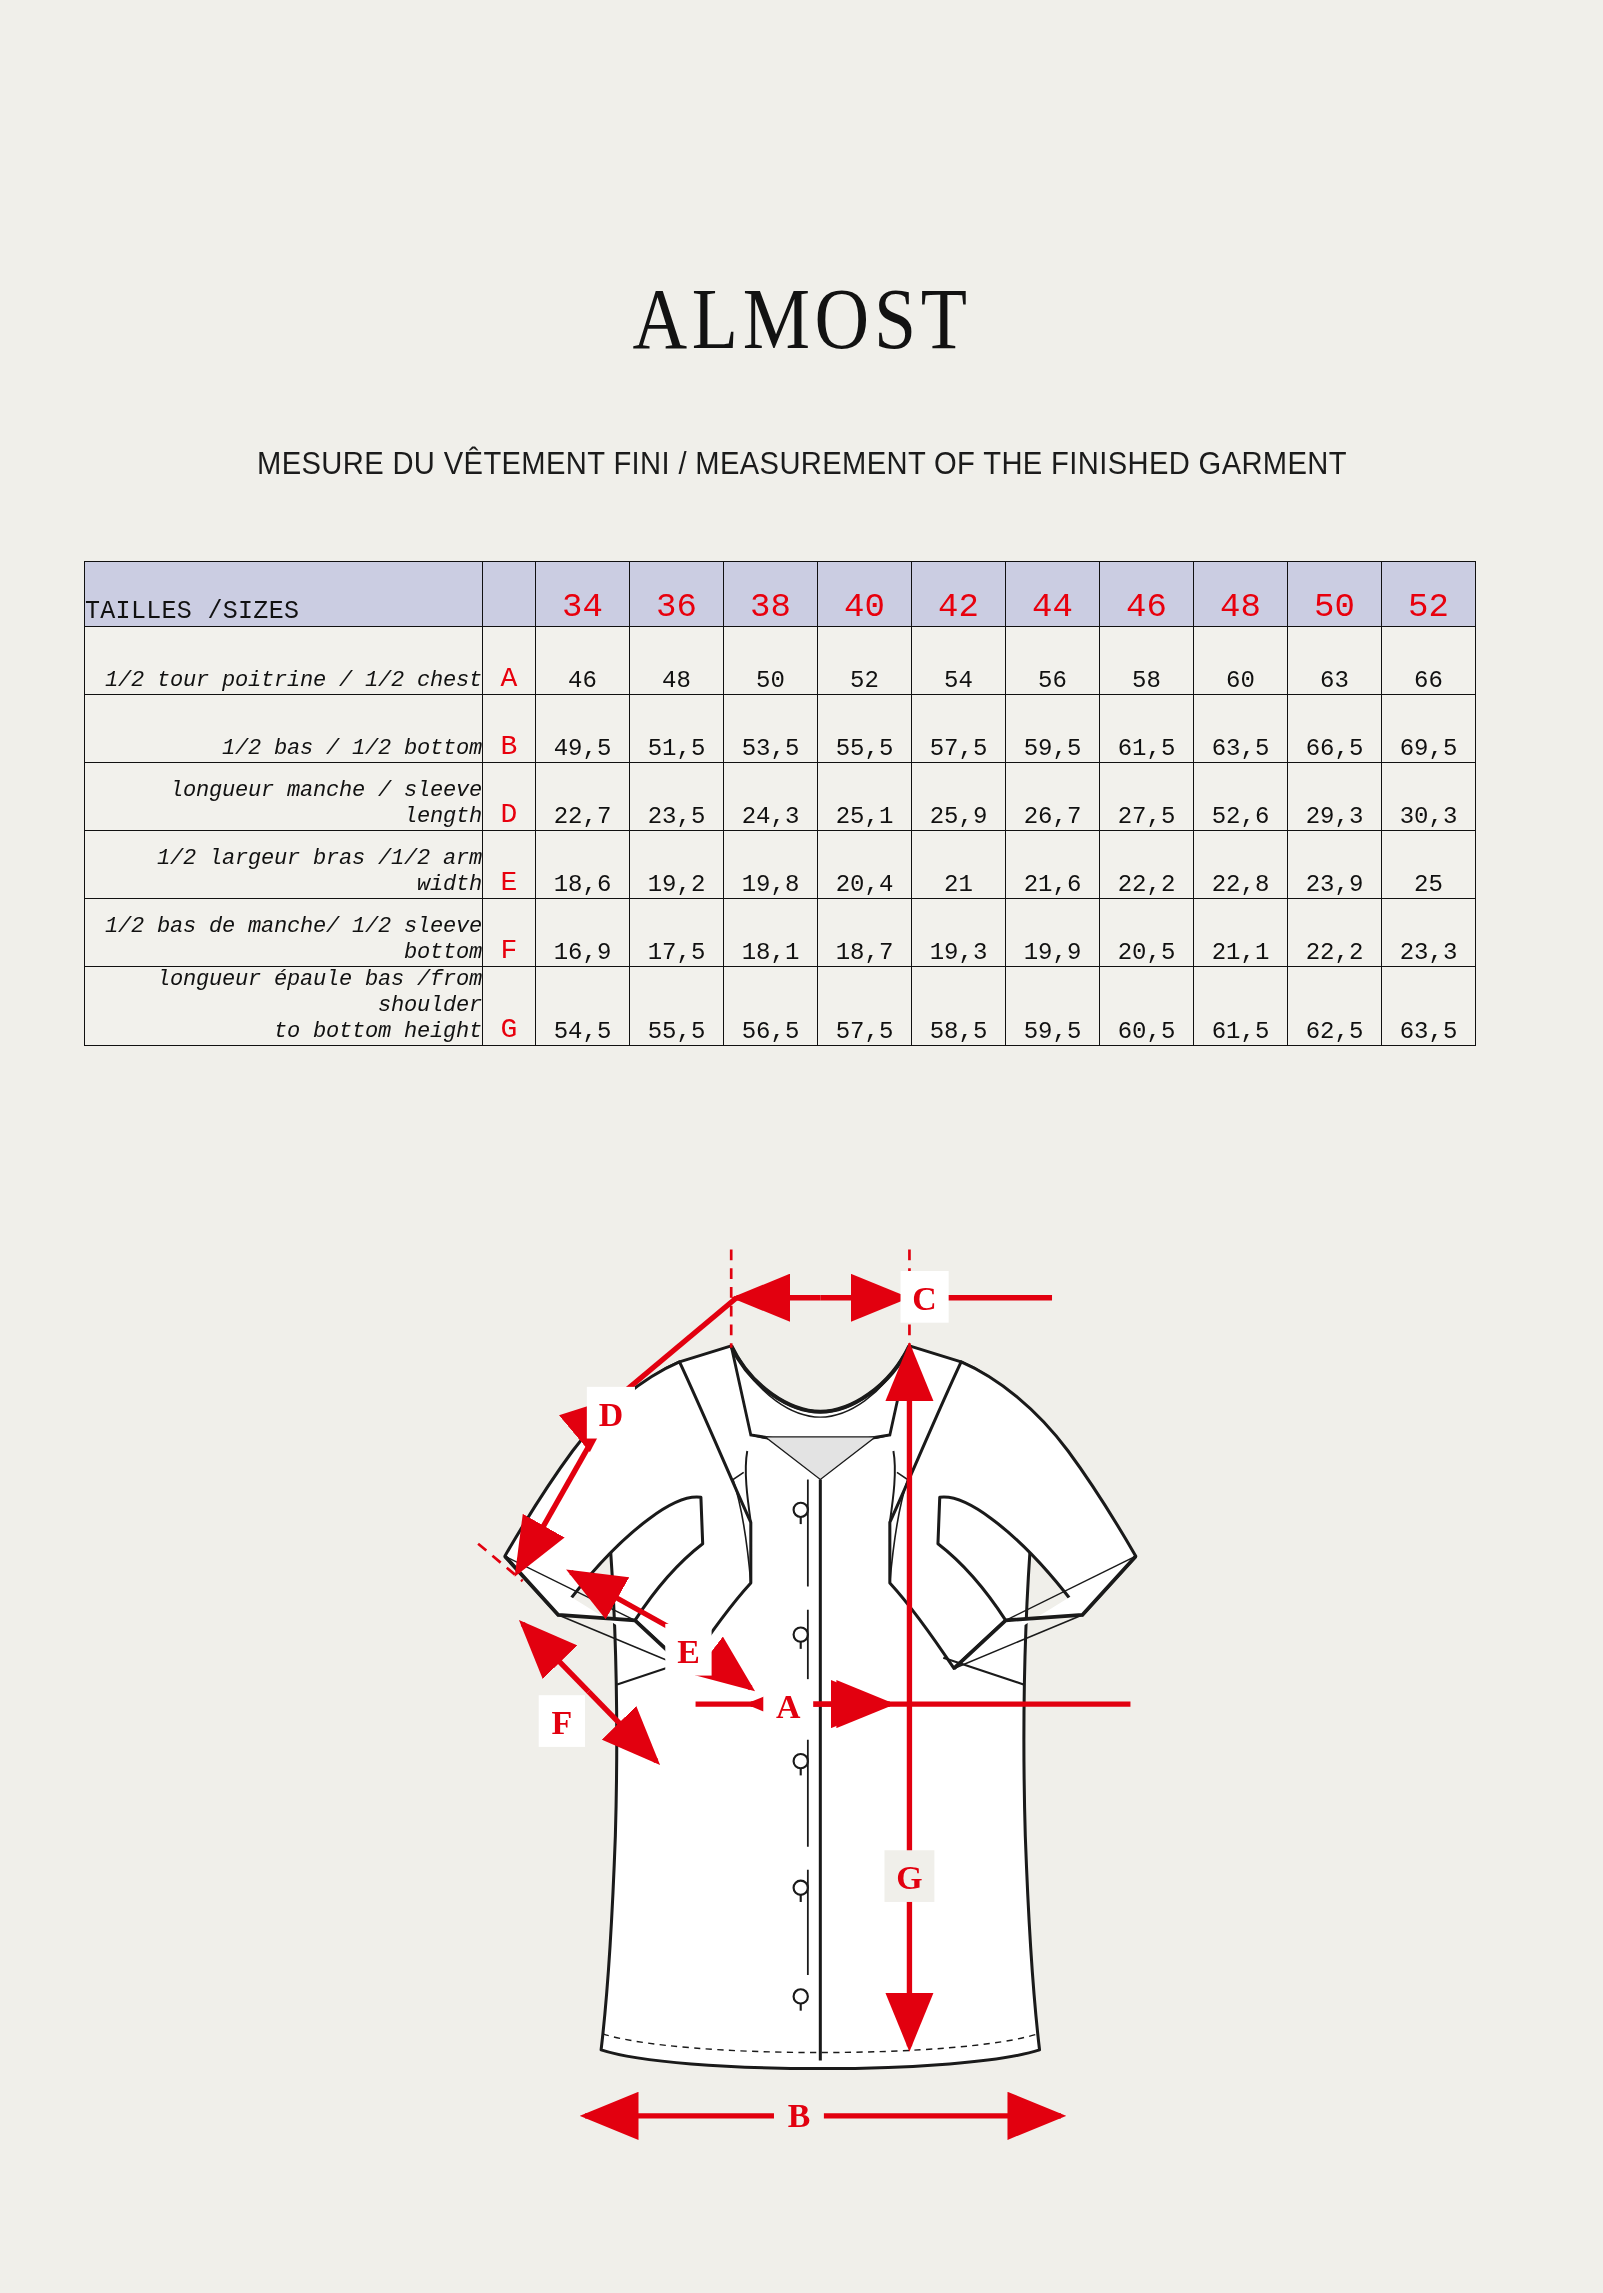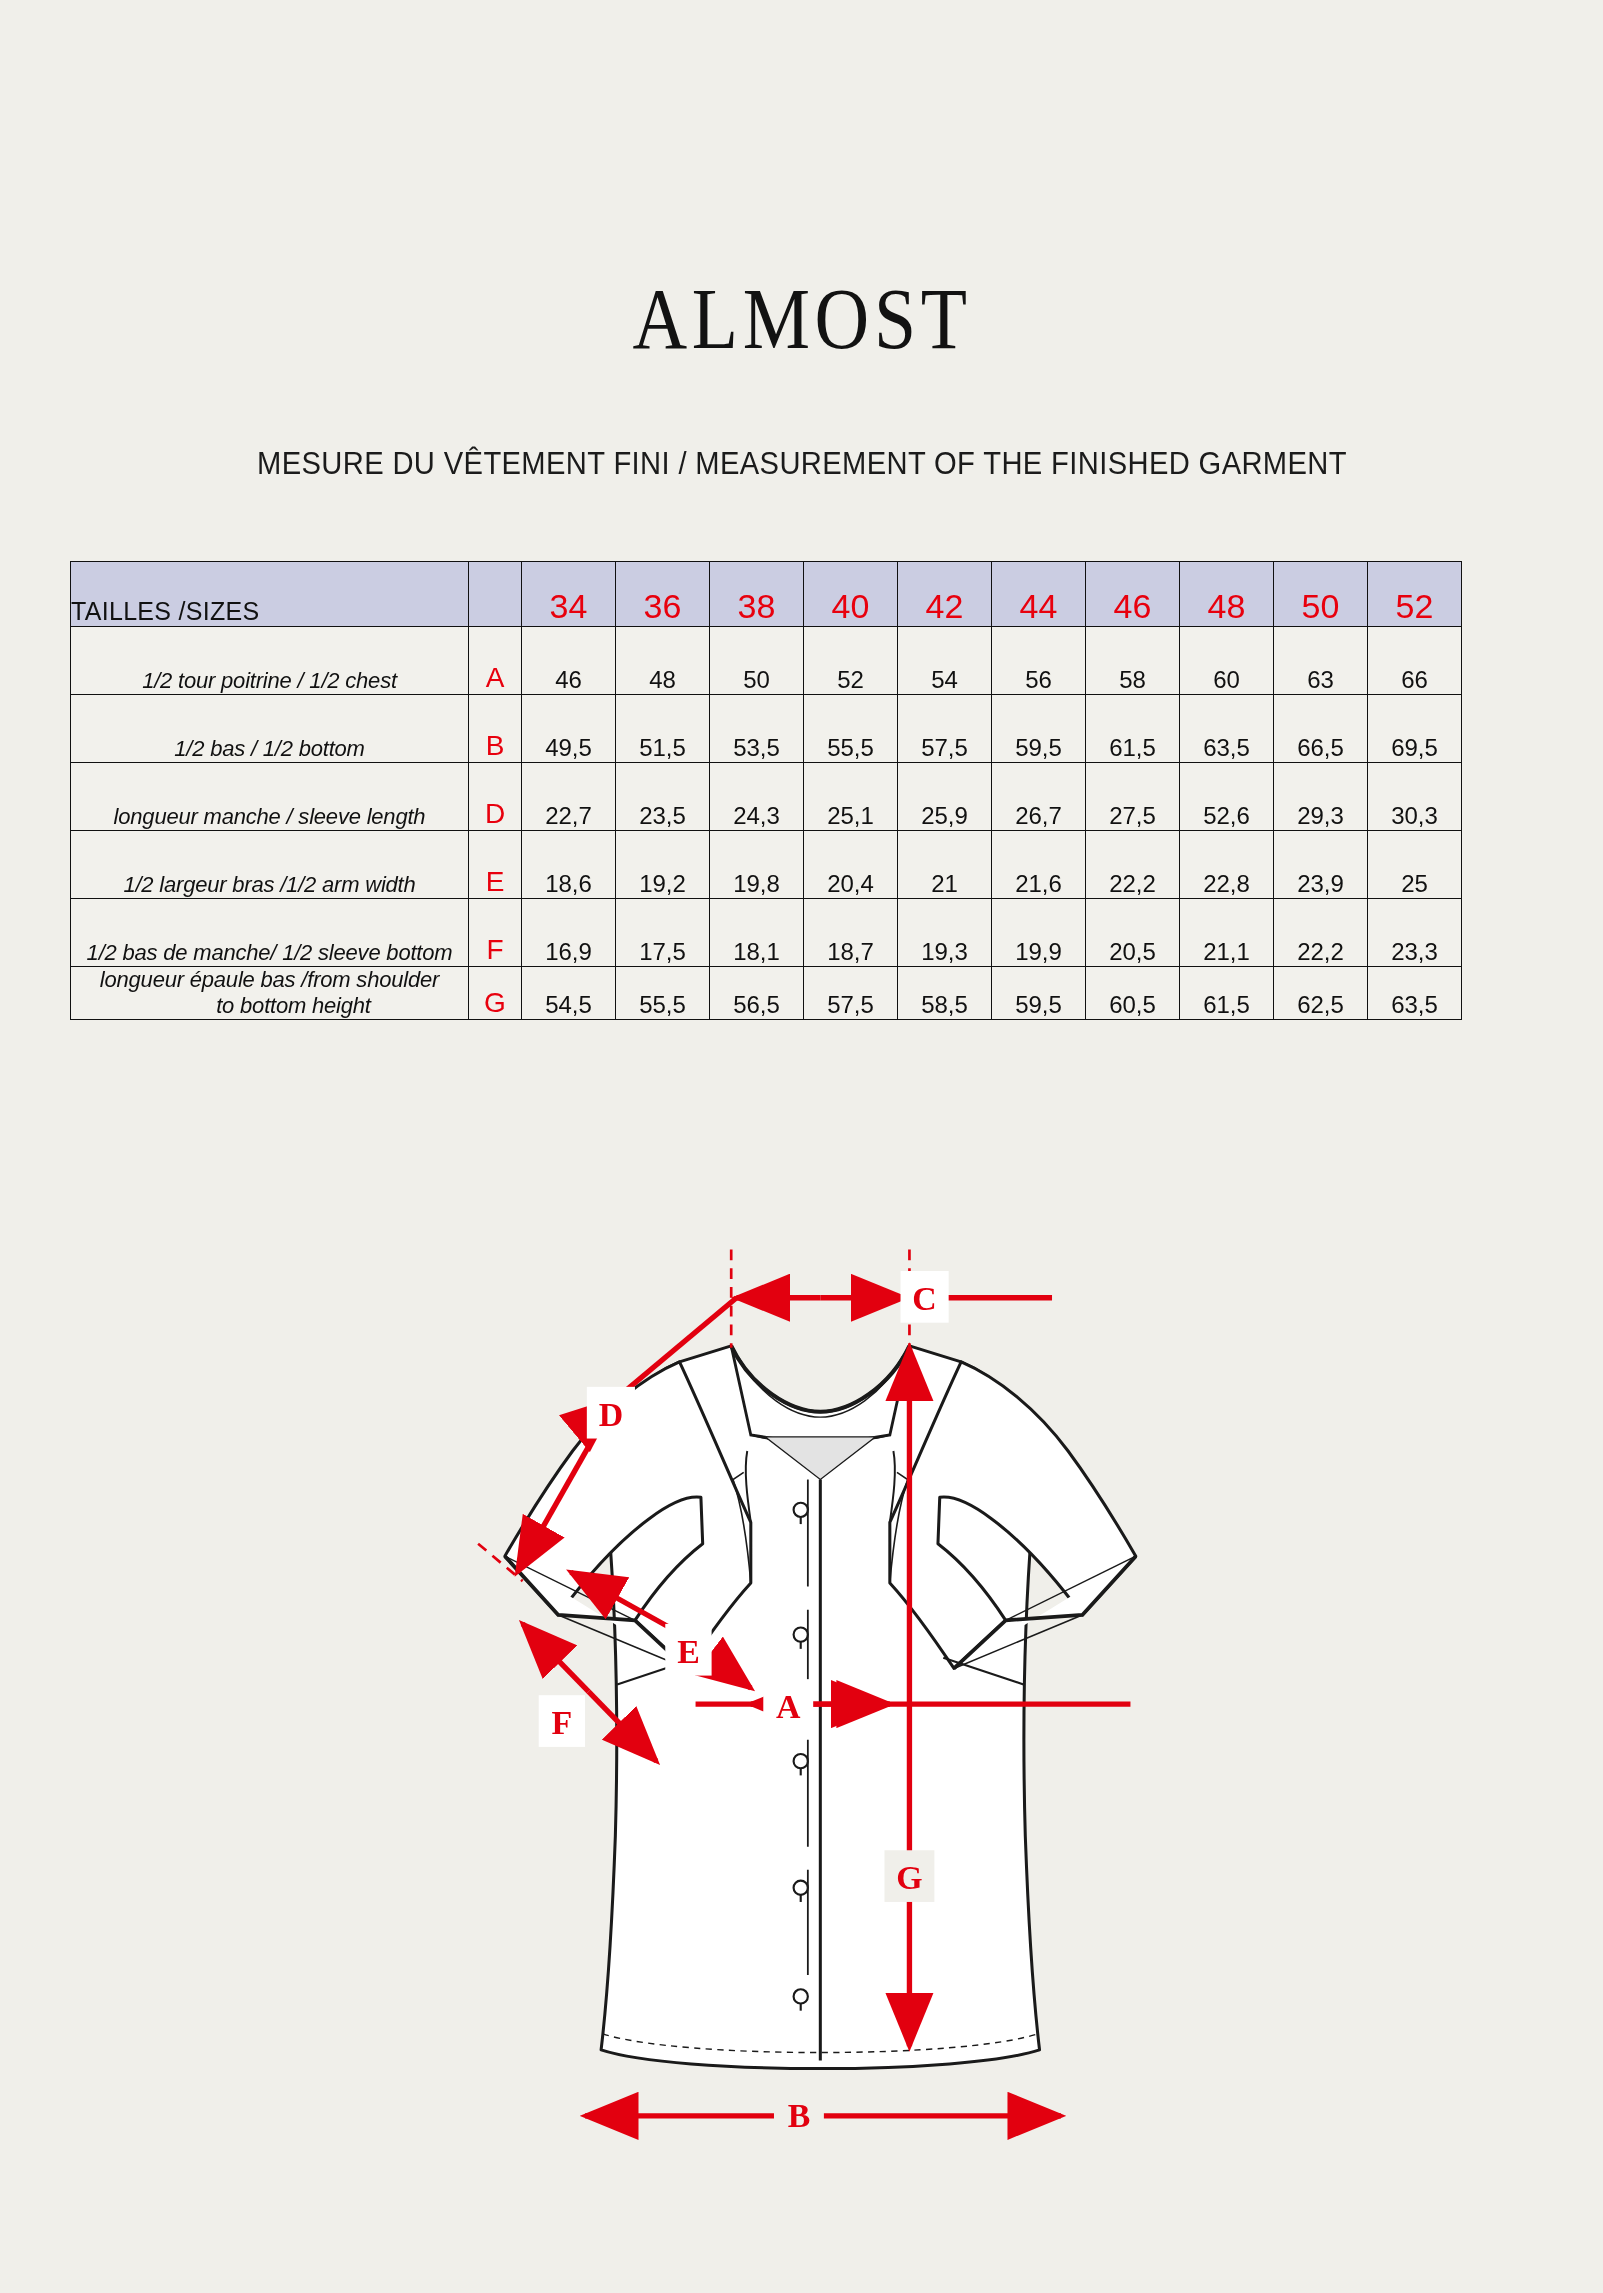--- a/index.html
+++ b/index.html
@@ -45,22 +45,23 @@
     font-weight: 400;
     letter-spacing: 0.4px;
     color: #1b1b1b;
     transform: scaleX(0.94);
   }
 
   
   .size-table-wrap {
     position: absolute;
     top: 561px;
-    left: 70px;
+    left: 84px;
     width: 1392px;
+    font-family: Liberation Mono, monospace;
   }
   table.size-table {
     width: 100%;
     border-collapse: collapse;
     table-layout: fixed;
     background: #f2f1ec;
   }
   table.size-table th,
   table.size-table td {
     border: 1.8px solid #111111;
@@ -88,21 +89,21 @@
     text-align: center;
     padding-bottom: 6.2px;
     font-size: 34px;
     font-weight: 400;
     color: #e8000d;
   }
   
   tbody tr { height: 68px; }
   tbody tr.row-tall { height: 50px; }
   td.cell-label {
-    text-align: center;
+    text-align: right;
     padding: 0 5.3px 8px 9px;
     font-size: 22px;
     font-style: italic;
     font-weight: 400;
     line-height: 1.18;
     color: #111;
     letter-spacing: -0.2px;
   }
   td.cell-label .l2 { display: block; margin-left: 48px; }
   td.cell-letter {

